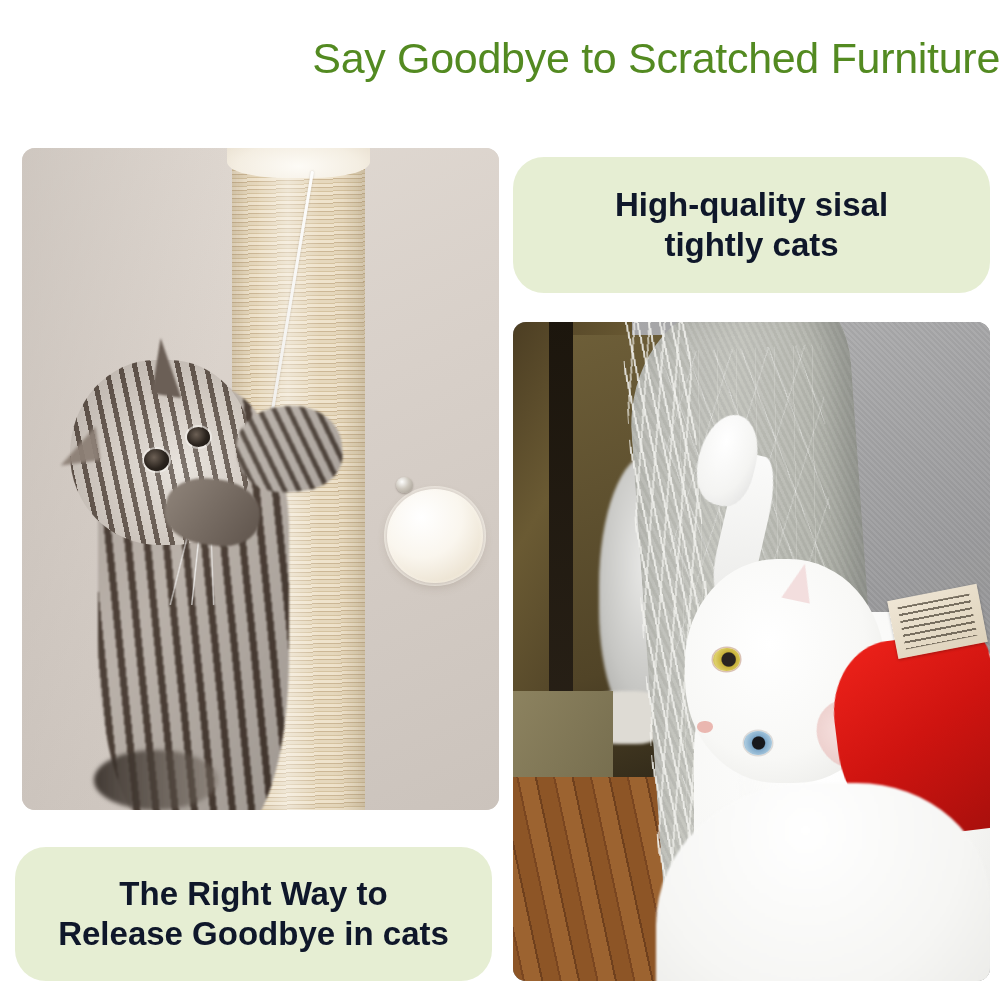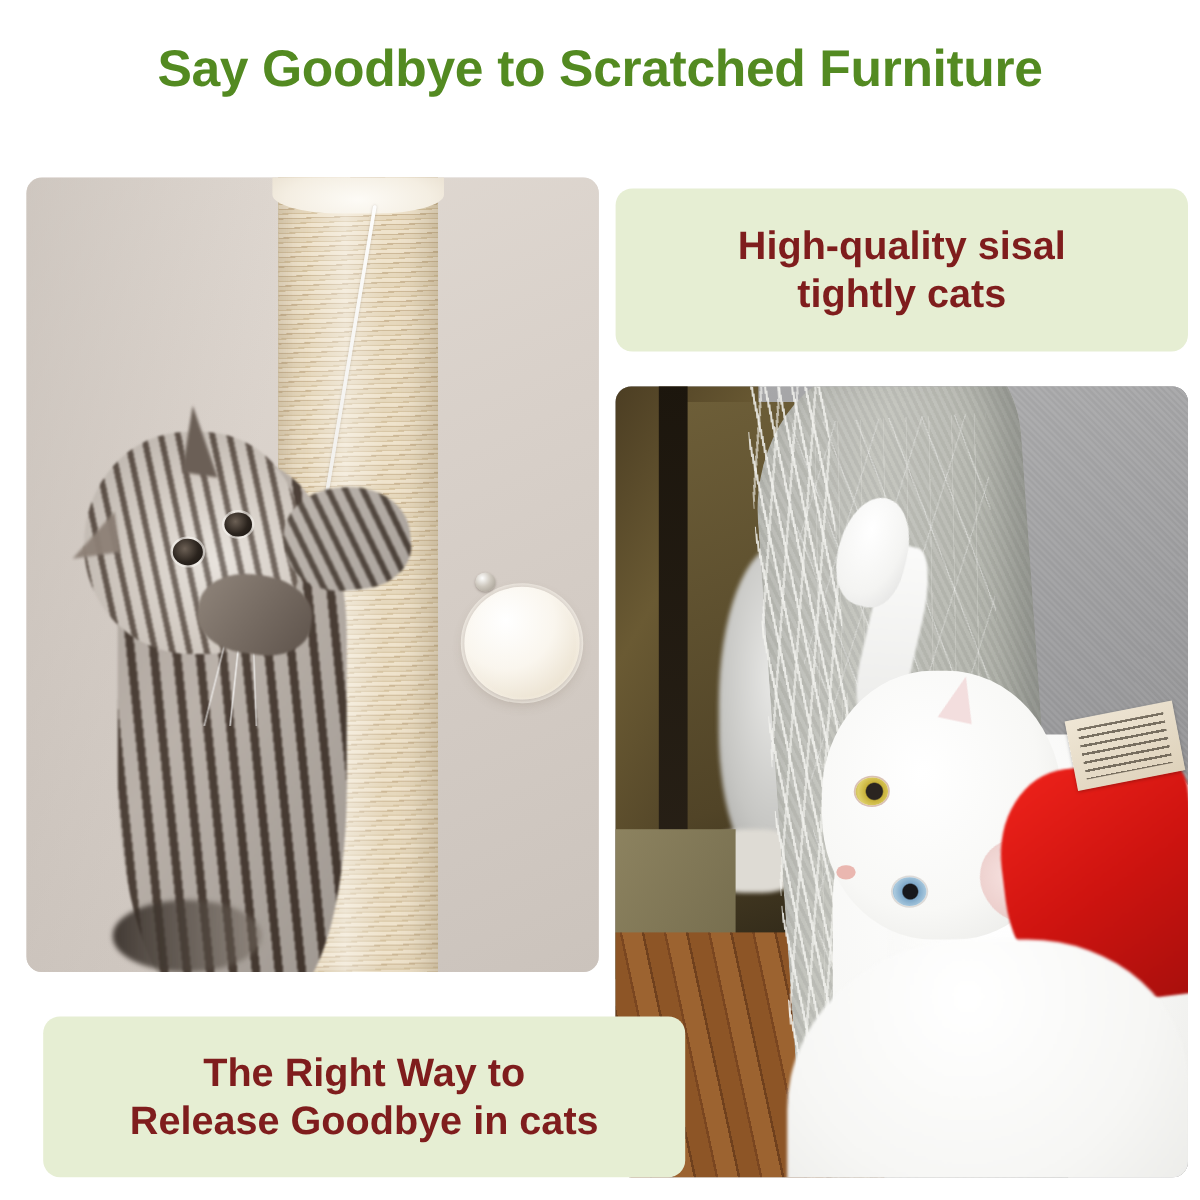--- a/index.html
+++ b/index.html
@@ -22,55 +22,55 @@
     height: 1000px;
     background: #ffffff;
   }
 
   
   .headline {
     position: absolute;
     left: 0;
     top: 34px;
     width: 1000px;
-    text-align: center;
+    text-align: right;
     font-size: 43px;
-    font-weight: bold;
+    font-weight: normal;
     letter-spacing: -0.3px;
     color: #538a21;
     font-family: "Liberation Sans", sans-serif;
     white-space: nowrap;
   }
 
   
   .caption-box {
     position: absolute;
     background: #e6eed3;
-    border-radius: 14px;
+    border-radius: 31px;
     display: flex;
     align-items: center;
     justify-content: center;
     text-align: center;
-    color: #7f1d1d;
+    color: #0f172a;
     font-weight: bold;
     line-height: 1.22;
     font-size: 33px;
     padding: 0 14px;
     box-sizing: border-box;
   }
   #caption-sisal {
     left: 513px;
     top: 157px;
     width: 477px;
     height: 136px;
   }
   #caption-stress {
-    left: 36px;
+    left: 15px;
     top: 847px;
-    width: 535px;
+    width: 477px;
     height: 134px;
   }
   .caption-line { display: block; }
 
   
   .photo {
     position: absolute;
     border-radius: 13px;
     overflow: hidden;
   }

